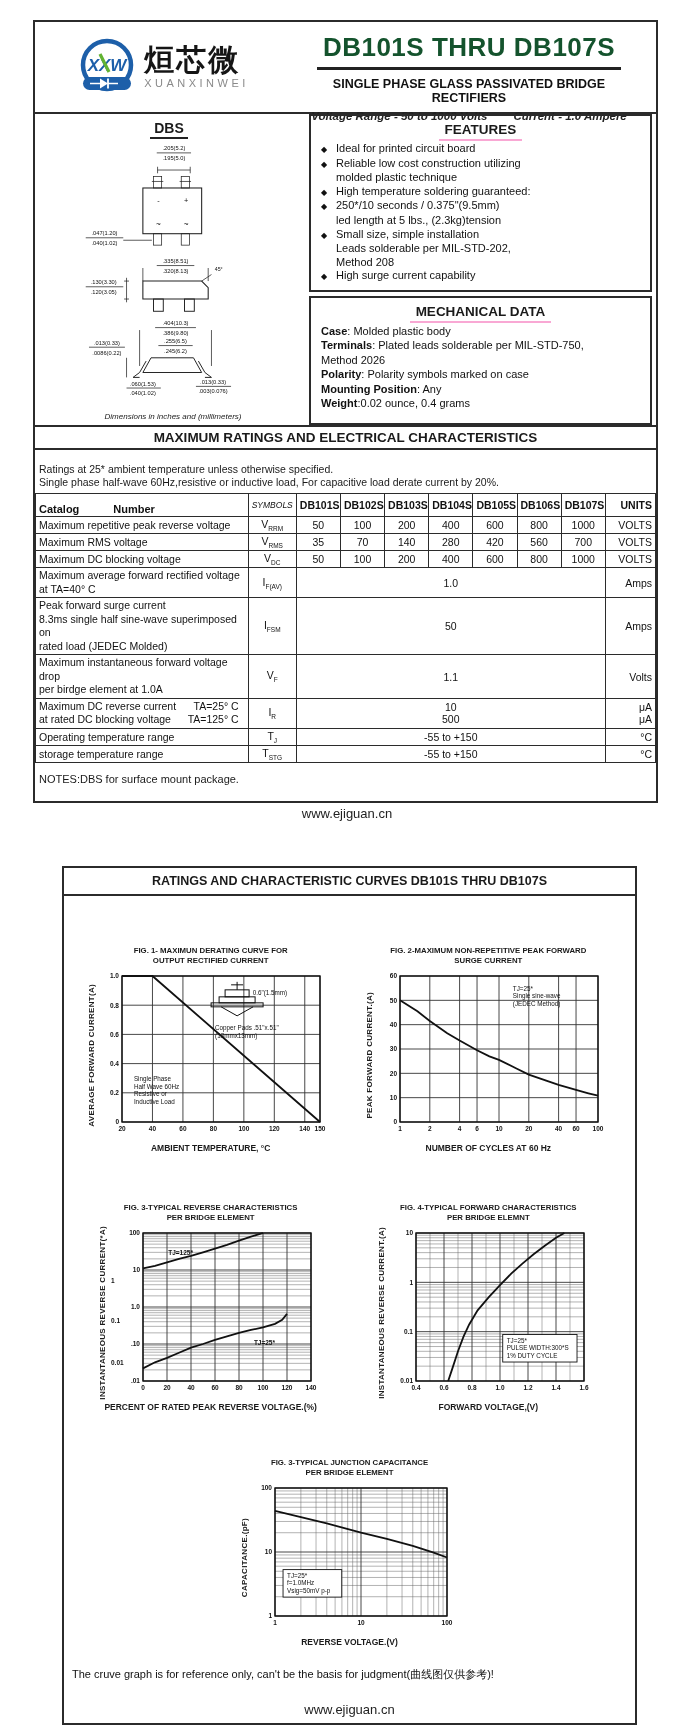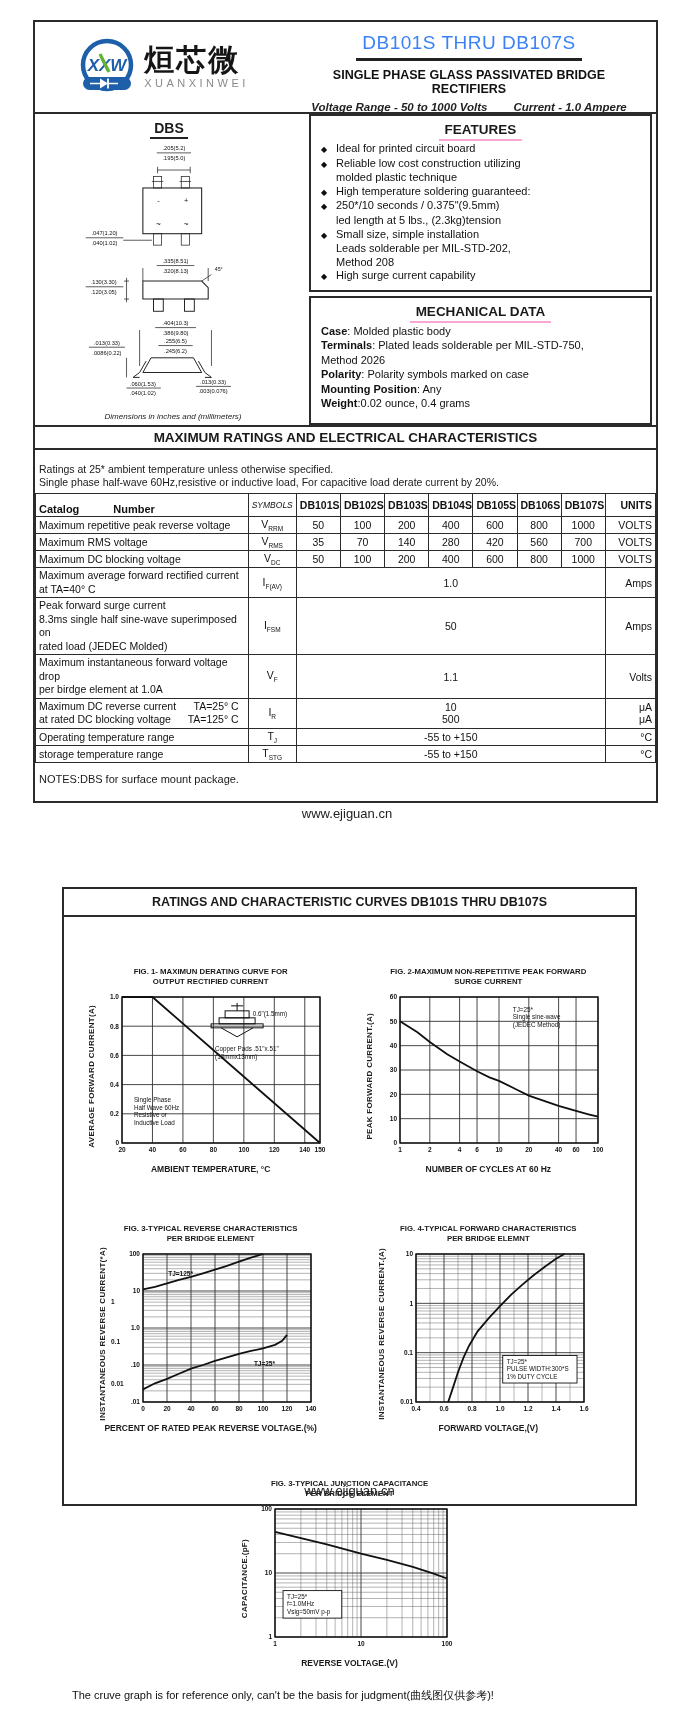--- a/index.html
+++ b/index.html
@@ -6,21 +6,21 @@
   .sheet{position:relative;width:694px;height:1736px;background:#fff;
          font-family:"Liberation Sans",sans-serif;color:#1a1a1a;overflow:hidden;}
   
   .p1box{position:absolute;left:33px;top:20px;width:625px;height:783px;border:2px solid #2b2b2b;box-sizing:border-box;}
   .hdr{display:flex;height:92px;border-bottom:2px solid #2b2b2b;box-sizing:border-box;}
   .brand{width:255px;display:flex;align-items:center;justify-content:center;gap:6px;}
   .brand-txt{display:flex;flex-direction:column;line-height:1;}
   .brand-cn{font-size:30px;font-weight:bold;color:#151515;letter-spacing:2px;}
   .brand-en{font-size:11px;color:#8a8a8a;letter-spacing:3.5px;margin-top:3px;}
   .titleblk{flex:1;padding:10px 14px 0 6px;text-align:center;}
-  .part-title{display:inline-block;font-size:19px;font-weight:normal;letter-spacing:.5px;color:#3b82f6;
+  .part-title{display:inline-block;font-size:26px;font-weight:bold;letter-spacing:.5px;color:#14532d;
               border-bottom:3px solid #222;padding:0 6px 4px 6px;}
   .subtitle{font-size:12.5px;font-weight:bold;margin-top:7px;color:#111;}
   .rangeline{font-size:11.5px;font-style:italic;font-weight:bold;margin-top:5px;color:#222;display:flex;justify-content:center;gap:26px;}
   .midsec{display:flex;height:311px;box-sizing:border-box;}
   .leftcol{width:268px;position:relative;text-align:center;}
   .pkgname{display:inline-block;margin-top:6px;font-size:14px;font-weight:bold;border-bottom:2px solid #222;padding:0 4px 1px;}
   .pkgcap{position:absolute;bottom:4px;left:8px;right:0;font-size:8px;font-style:italic;color:#222;}
   .rightcol{flex:1;display:flex;flex-direction:column;padding:0 2px 0 0;}
   .fbox{border:2px solid #2b2b2b;box-sizing:border-box;margin:0 2px 0 6px;padding:4px 10px 6px;}
   .fbox + .fbox{margin-top:4px;flex:1;}
@@ -42,21 +42,21 @@
   td.unit{text-align:right;font-size:10px;}
   tr.head td{font-weight:bold;}
   .cat-head{display:flex;justify-content:flex-start;gap:34px;align-items:flex-end;height:20px;font-size:11px;}
   .symhead{font-style:italic;font-weight:normal !important;font-size:8.5px !important;}
   .devhead{font-size:10px;text-align:center;}
   .pline{line-height:13.5px;}
   .pcond{display:flex;justify-content:space-between;padding-right:6px;line-height:13.5px;}
   .notesline{font-size:11px;padding:10px 4px;}
   .pagefoot{position:absolute;left:0;width:694px;text-align:center;font-size:13px;color:#222;}
   
-  .p2box{position:absolute;left:62px;top:887px;width:575px;height:619px;border:2px solid #2b2b2b;box-sizing:border-box;}
+  .p2box{position:absolute;left:62px;top:866px;width:575px;height:859px;border:2px solid #2b2b2b;box-sizing:border-box;}
   .p2bar{border-bottom:2px solid #2b2b2b;text-align:center;font-size:12.5px;font-weight:bold;padding:6px 0;}
   .figsrow{display:flex;justify-content:space-evenly;margin-top:22px;}
   .fig{width:262px;}
   .fig5wrap{display:flex;justify-content:center;margin-top:18px;}
   .fig-title{text-align:center;font-size:7.8px;font-weight:bold;line-height:9.5px;margin-bottom:3px;margin-top:28px;}
   .fig-row{display:flex;align-items:center;justify-content:center;}
   .ylab{writing-mode:vertical-rl;transform:rotate(180deg);font-size:8px;font-weight:bold;letter-spacing:.3px;text-align:center;}
   .xlab{text-align:center;font-size:8.5px;font-weight:bold;margin-top:1px;}
   .disclaimer{font-size:11px;margin:20px 0 0 8px;color:#111;}
   .p2foot{position:absolute;bottom:6px;left:0;right:0;text-align:center;font-size:13px;color:#222;}
@@ -295,21 +295,21 @@
             <td class="val">100</td>
         <td class="val">200</td>
             <td class="val">400</td>
         <td class="val">600</td>
             <td class="val">800</td>
         <td class="val">1000</td>
         <td class="unit">VOLTS</td>
       </tr>
       <tr>
         <td class="param">
-          <div class="pline">Maximum average forward rectified current</div>
+          <div class="pline">Maximum average forward rectified voltage</div>
           <div class="pline">at TA=40° C</div>
         </td>
         <td class="sym"><span>I</span><sub>F(AV)</sub></td>
         <td class="span7" colspan="7">1.0</td>
         <td class="unit">Amps</td>
       </tr>
       <tr>
         <td class="param">
           <div class="pline">Peak forward surge current</div>
           <div class="pline">8.3ms single half sine-wave superimposed on</div>

